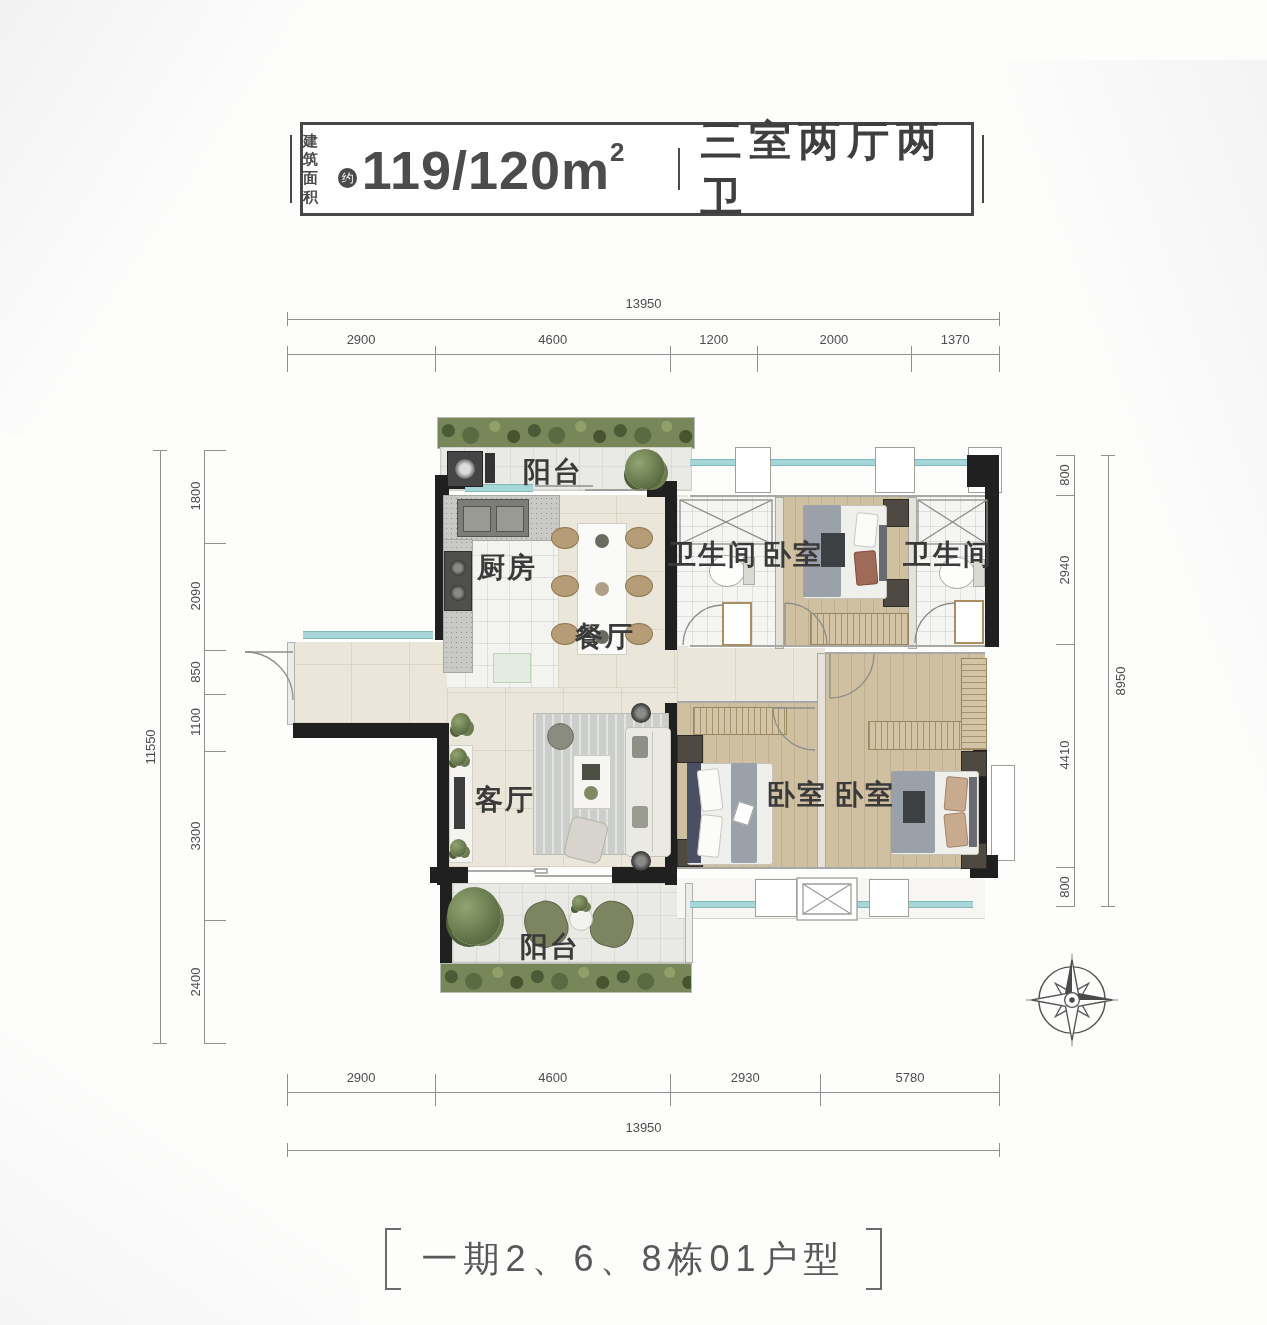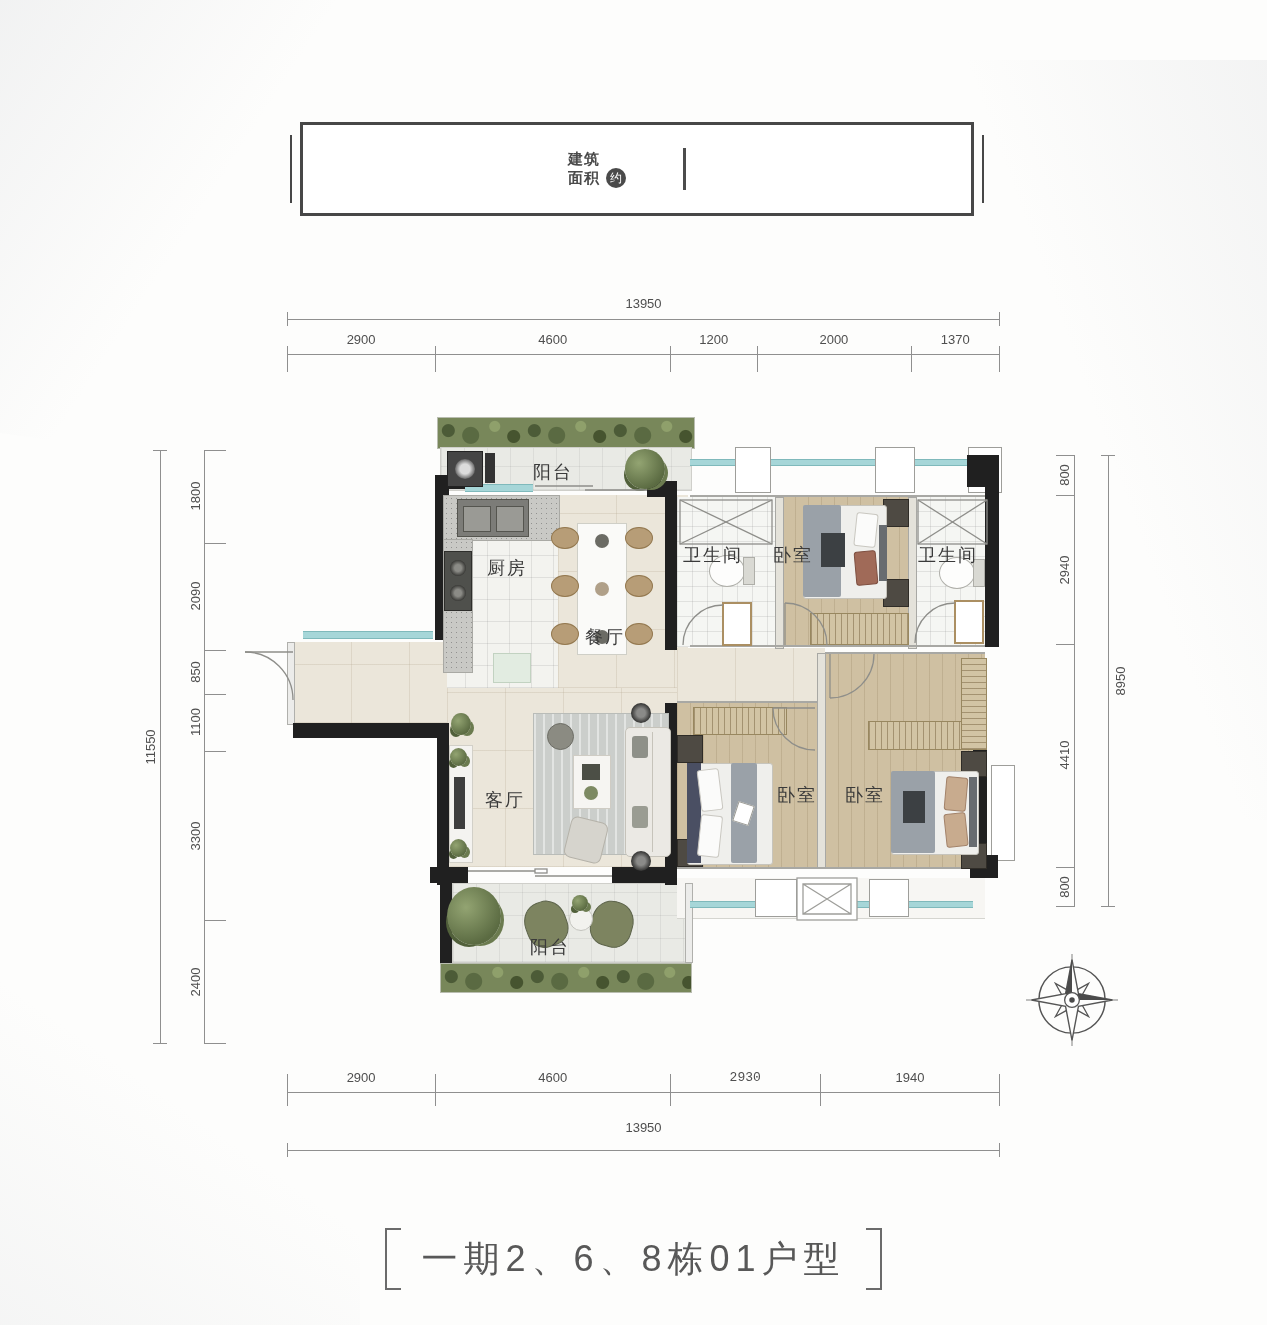--- a/index.html
+++ b/index.html
@@ -62,21 +62,21 @@
   .hatch-h{position:absolute;background:#d2c4a4;background-image:repeating-linear-gradient(90deg,rgba(125,105,70,.55) 0 1px,transparent 1px 6px);border:1px solid #98875f;}
   .hatch-v{position:absolute;background:#d2c4a4;background-image:repeating-linear-gradient(0deg,rgba(125,105,70,.55) 0 1px,transparent 1px 6px);border:1px solid #98875f;}
   .plant{position:absolute;border-radius:50%;background:radial-gradient(circle at 35% 35%,#93a472,#5b6b42 72%);box-shadow:6px 4px 0 -3px #6b7b4f,-5px 6px 0 -4px #51603a;}
   .nightstand{position:absolute;background:#4e4a43;border:1px solid #2f2c27;}
   .mattress{position:absolute;background:#efefec;border:1px solid #c6c4bc;border-radius:3px;}
   .headboard{position:absolute;background:#686c70;}
   .pillow{position:absolute;background:#fbfbfa;border:1px solid #c9c7c0;border-radius:3px;}
   .blanket{position:absolute;background:#9aa1a8;border-radius:2px;}
   .toilet-bowl{position:absolute;background:#fdfdfc;border:1px solid #aeaea8;border-radius:50%;}
   .toilet-tank{position:absolute;background:#d9d9d3;border:1px solid #aeaea8;}
-  .room-label{position:absolute;font-size:18px;color:#3a3a3a;letter-spacing:2px;font-weight:400;white-space:nowrap;transform:translate(-50%,-50%);}
+  .room-label{position:absolute;font-size:28px;color:#3a3a3a;letter-spacing:2px;font-weight:700;white-space:nowrap;transform:translate(-50%,-50%);}
   
   #footer-caption{position:absolute;left:0;right:0;top:1228px;display:flex;align-items:center;justify-content:center;}
   .bracket{width:14px;height:58px;border:2px solid #6b6b6b;}
   .bracket.l{border-right:none;}
   .bracket.r{border-left:none;}
   #footer-caption .cap{font-size:36px;color:#585858;letter-spacing:6px;padding:0 20px;}
 </style>
 </head>
 <body>
 
@@ -87,21 +87,23 @@
   <div class="bgstreak" style="left:-60px;bottom:-40px;width:420px;height:420px;background:linear-gradient(35deg,rgba(212,214,217,.25),transparent 60%);"></div>
 
   <div id="header-box">
     <div class="sideline l"></div>
     <div class="sideline r"></div>
     <div class="area-label">
       <div>建筑</div>
       <div>面积</div>
     </div>
     <div class="approx-badge">约</div>
+    <div class="area-value"><span>119/120m</span><sup>2</sup></div>
     <div class="hdr-divider"></div>
+    <div class="unit-type">三室两厅两卫</div>
   </div>
 
   <div class="abs" id="dim-top-total" style="left:287px;top:296px;width:713px;height:24px;">
     <span class="dimtxt" style="position:absolute;left:0;right:0;top:0;text-align:center;">13950</span>
     <div class="dline-h" style="top:23px;"></div>
     <div class="endtick-h" style="left:0;top:16px;"></div>
     <div class="endtick-h" style="right:0;top:16px;"></div>
   </div>
   <div class="abs" id="dim-top-segs" style="left:287px;top:330px;width:713px;height:42px;">
     <div class="dline-h" style="top:24px;"></div>
@@ -126,25 +128,25 @@
 
   <div class="abs" id="dim-bottom-segs" style="left:287px;top:1062px;width:713px;height:46px;">
     <div class="dline-h" style="top:30px;"></div>
     <div class="hsegs">
         <div class="seg" style="flex-grow: 2900;">
           <span>2900</span>
         </div>
         <div class="seg" style="flex-grow: 4600;">
           <span>4600</span>
         </div>
-        <div class="seg" style="flex-grow: 2930; font-family: Liberation Mono, monospace;">
+        <div class="seg" style="flex-grow: 2930;">
           <span>2930</span>
         </div>
         <div class="seg" style="flex-grow: 3520;">
-          <span>1940</span>
+          <span>5780</span>
         </div>
       </div>
   </div>
   <div class="abs" id="dim-bottom-total" style="left:287px;top:1116px;width:713px;height:36px;">
     <span class="dimtxt" style="position:absolute;left:0;right:0;top:4px;text-align:center;">13950</span>
     <div class="dline-h" style="top:34px;"></div>
     <div class="endtick-h" style="left:0;top:27px;"></div>
     <div class="endtick-h" style="right:0;top:27px;"></div>
   </div>
 

